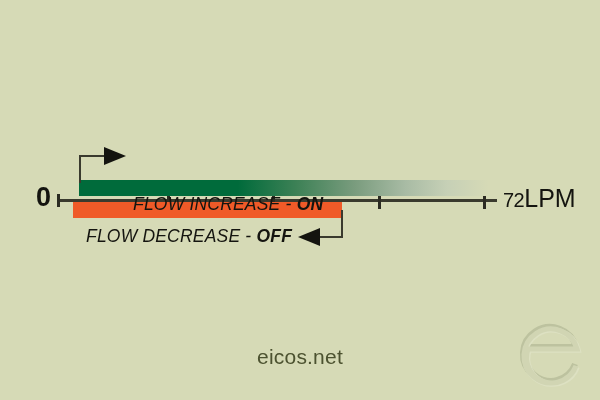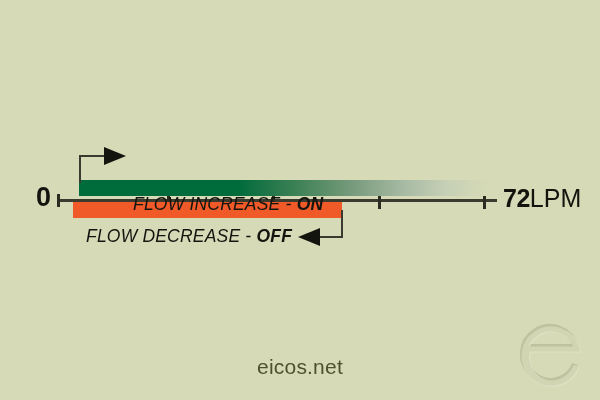--- a/index.html
+++ b/index.html
@@ -83,22 +83,22 @@
   
   .max-label {
     position: absolute;
     left: 503px;
     top: 186px;
     color: #14140f;
     white-space: nowrap;
     line-height: 1;
   }
   .max-label .num {
-    font-size: 25px;
-    font-weight: bold;
+    font-size: 20px;
+    font-weight: normal;
     letter-spacing: -0.5px;
   }
   .max-label .unit {
     font-size: 25px;
     font-weight: normal;
     letter-spacing: 0px;
   }
 
   
   .leader-v-top {
@@ -167,21 +167,21 @@
   .callout .state {
     font-weight: bold;
   }
   .callout-top { left: 133px; top: 146px; margin-top: 48px; }
   .callout-bot { left: 86px; top: 226px; }
 
   
   .brand {
     position: absolute;
     left: 0;
-    top: 355px;
+    top: 345px;
     width: 600px;
     text-align: center;
     font-size: 21px;
     color: #4c5230;
     letter-spacing: 0.2px;
   }
 
   
   .logo {
     position: absolute;

